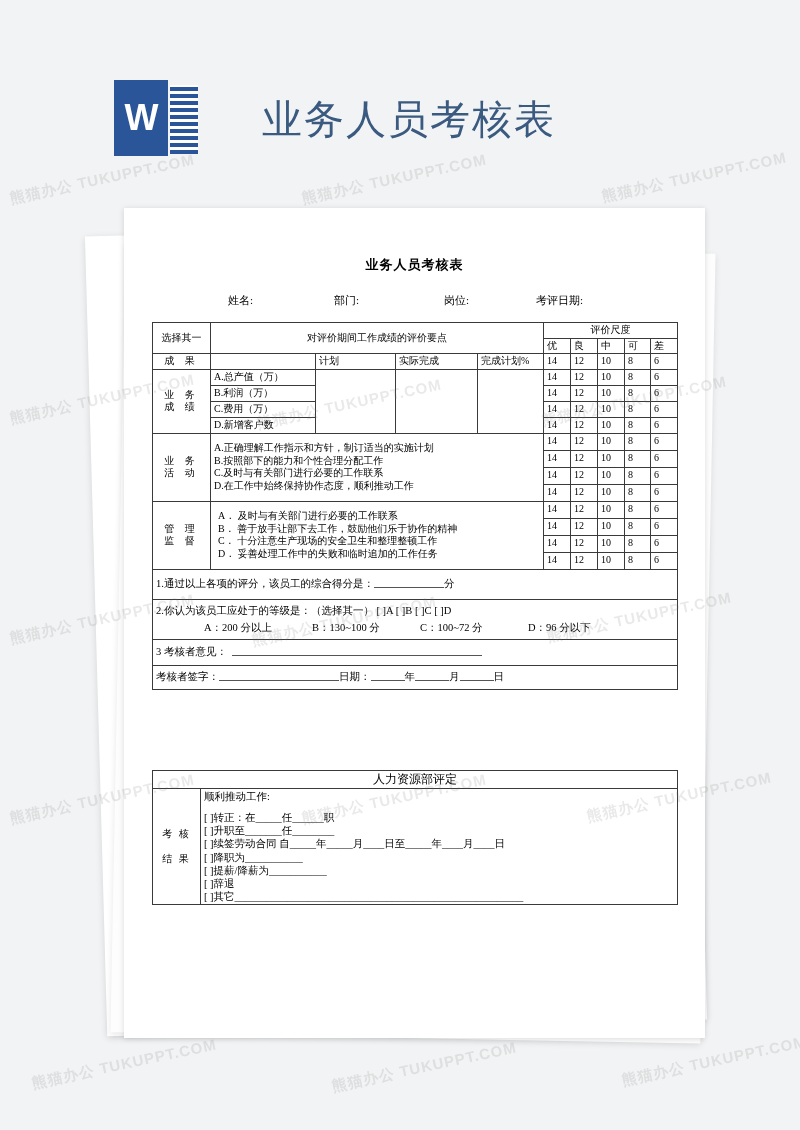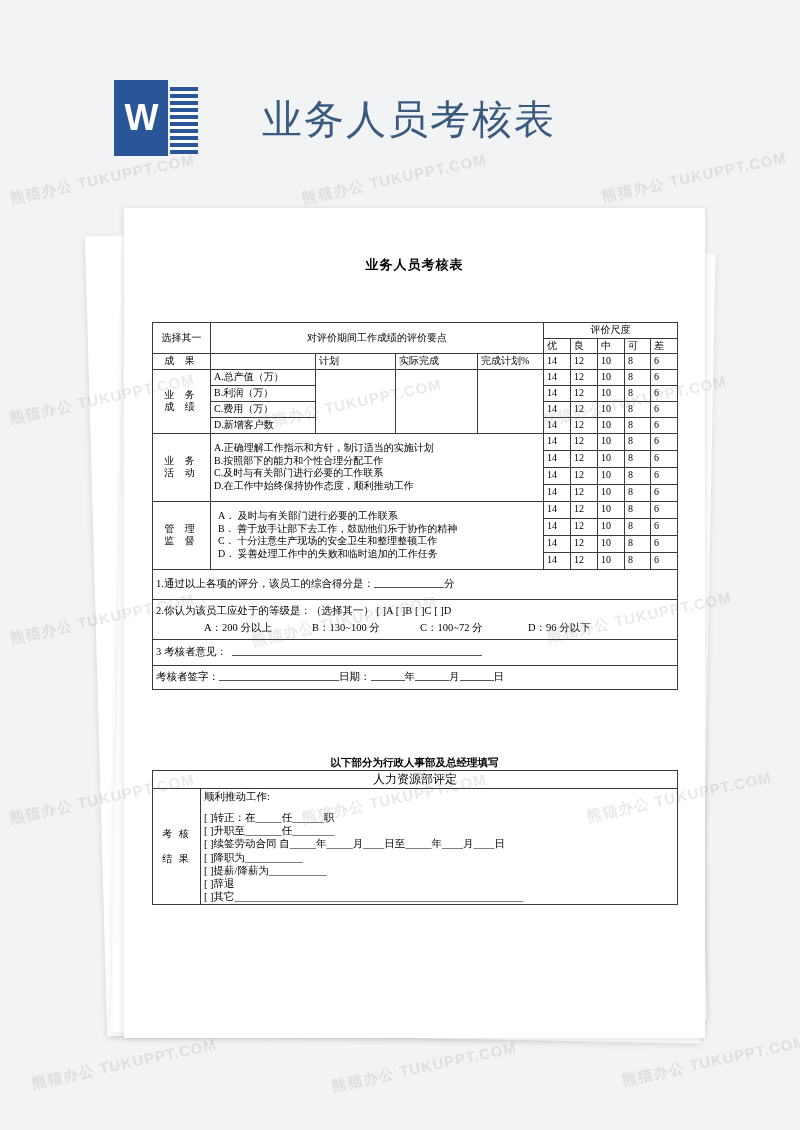--- a/index.html
+++ b/index.html
@@ -158,20 +158,26 @@
   </div>
 
   <div class="sheet-back-2"></div>
   <div class="sheet-back-1"></div>
 
   <div class="sheet-main">
     <div class="doc-body">
 
       <div class="doc-title">业务人员考核表</div>
 
+      <div class="id-row">
+        <span class="id-name">姓名:</span>
+        <span class="id-dept">部门:</span>
+        <span class="id-post">岗位:</span>
+        <span class="id-date">考评日期:</span>
+      </div>
 
       <table class="t main-table">
         <colgroup>
           <col style="width:58px">
           <col style="width:105px">
           <col style="width:80px">
           <col style="width:82px">
           <col style="width:66px">
           <col style="width:27px">
           <col style="width:27px">
@@ -338,21 +344,20 @@
     </td>
             </tr>
             <tr class="free-row">
     <td colspan="10" style="height:24px">
       <span>考核者签字：</span><span class="ul" style="width:120px"></span><span>日期：</span><span class="ul" style="width:34px"></span><span>年</span><span class="ul" style="width:34px"></span><span>月</span><span class="ul" style="width:34px"></span><span>日</span>
     </td>
             </tr>
           </tbody>
       </table>
 
-      <div class="mid-note">以下部分为行政人事部及总经理填写</div>
 
       <table class="t hr-table">
         <colgroup>
           <col style="width:48px">
           <col style="width:477px">
         </colgroup>
         <tbody id="hr-body">
             <tr>
           <td class="hr-title" colspan="2">人力资源部评定</td>
         </tr>

